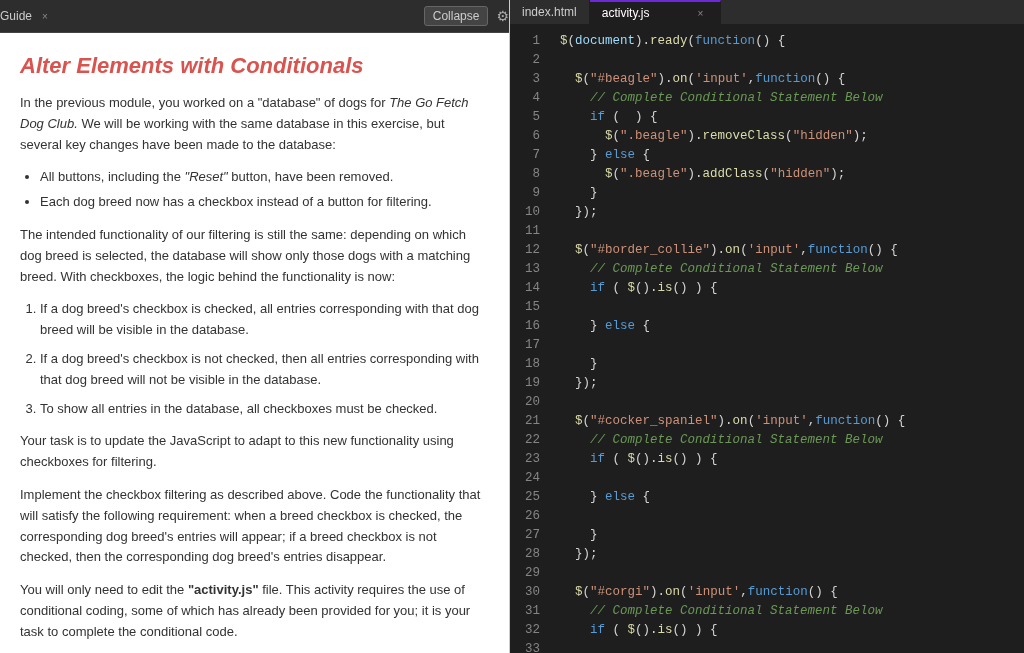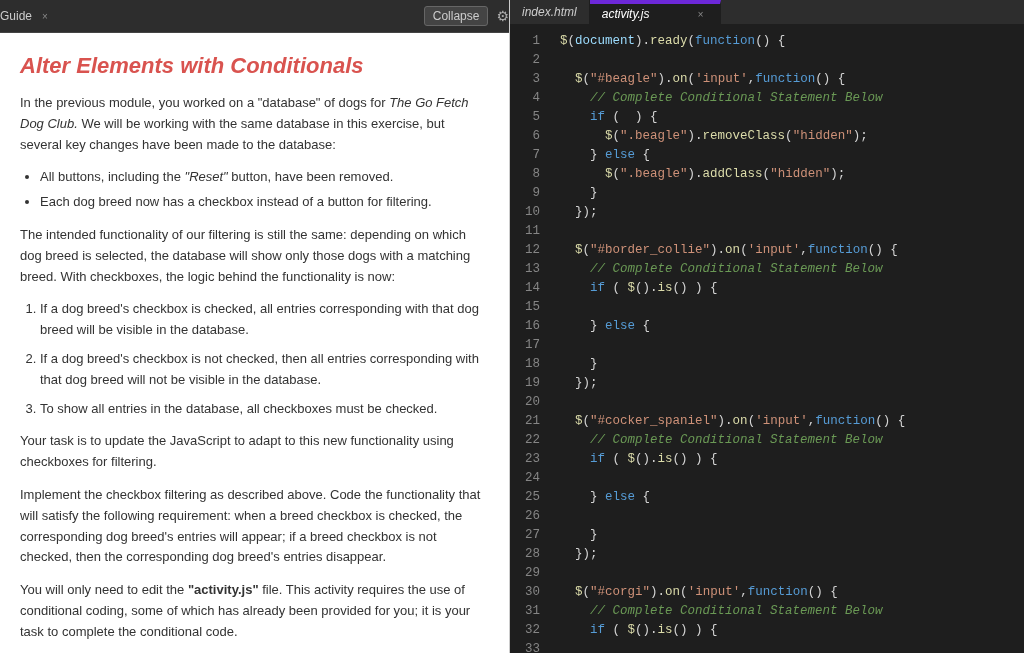--- a/index.html
+++ b/index.html
@@ -24,23 +24,23 @@
     .guide-content ul { margin-left: 20px; margin-bottom: 12px; }
     .guide-content ul li { line-height: 1.6; margin-bottom: 4px; font-size: 13px; }
     .guide-content ol { margin-left: 20px; margin-bottom: 12px; }
     .guide-content ol li { line-height: 1.6; margin-bottom: 8px; font-size: 13px; }
     .guide-content h2 { font-size: 17px; color: #d9534f; font-weight: 600; margin-bottom: 10px; margin-top: 16px; }
     em { font-style: italic; }
     strong { font-weight: bold; }
 
     
     .editor-panel { flex: 1; background: #1e1e1e; display: flex; flex-direction: column; overflow: hidden; }
-    .editor-tab-bar { display: flex; background: #2d2d2d; height: 24px; align-items: stretch; font-style: italic; }
+    .editor-tab-bar { display: flex; background: #2d2d2d; height: 24px; align-items: stretch; }
     .editor-tab { display: flex; align-items: center; padding: 0 12px; font-size: 12px; color: #ccc; border-right: 1px solid #1e1e1e; cursor: pointer; gap: 6px; }
-    .editor-tab.active { background: #1e1e1e; color: #fff; border-top: 4px solid #6d28d9; gap: 44px; }
+    .editor-tab.active { background: #1e1e1e; color: #fff; border-top: 2px solid #6d28d9; gap: 44px; }
     .editor-content { flex: 1; overflow-y: auto; display: flex; font-family: 'Courier New', Consolas, monospace; font-size: 12.5px; }
     .line-numbers { padding: 8px 0; min-width: 40px; text-align: right; color: #858585; user-select: none; background: #1e1e1e; }
     .line-numbers div { padding: 0 10px 0 4px; line-height: 19px; }
     .code-lines { flex: 1; padding: 8px 0 8px 10px; color: #d4d4d4; overflow-x: auto; }
     .code-line { line-height: 19px; white-space: pre; }
     .code-line.empty { min-height: 19px; }
     .c-default { color: #d4d4d4; }
     .c-func { color: #dcdcaa; }
     .c-string { color: #ce9178; }
     .c-keyword { color: #569cd6; }

